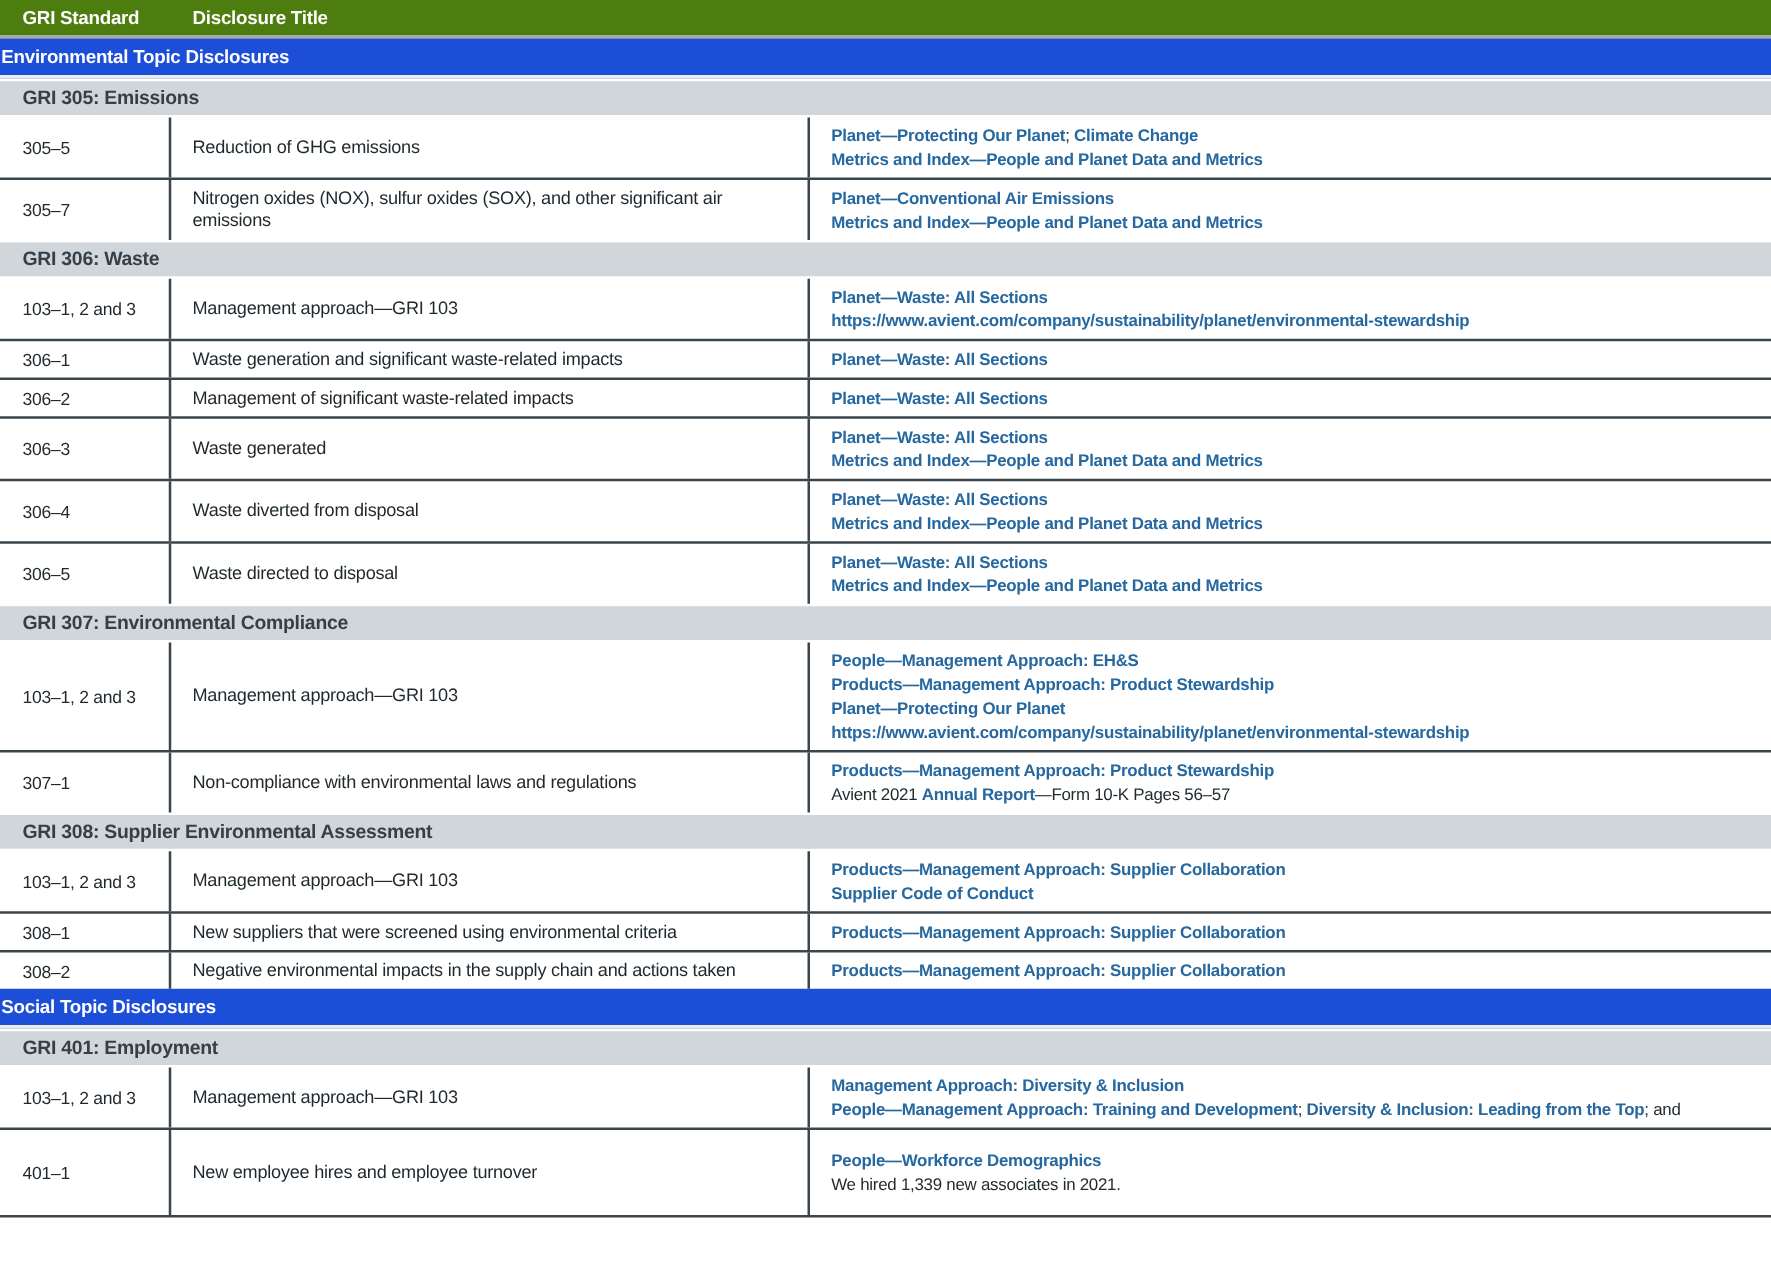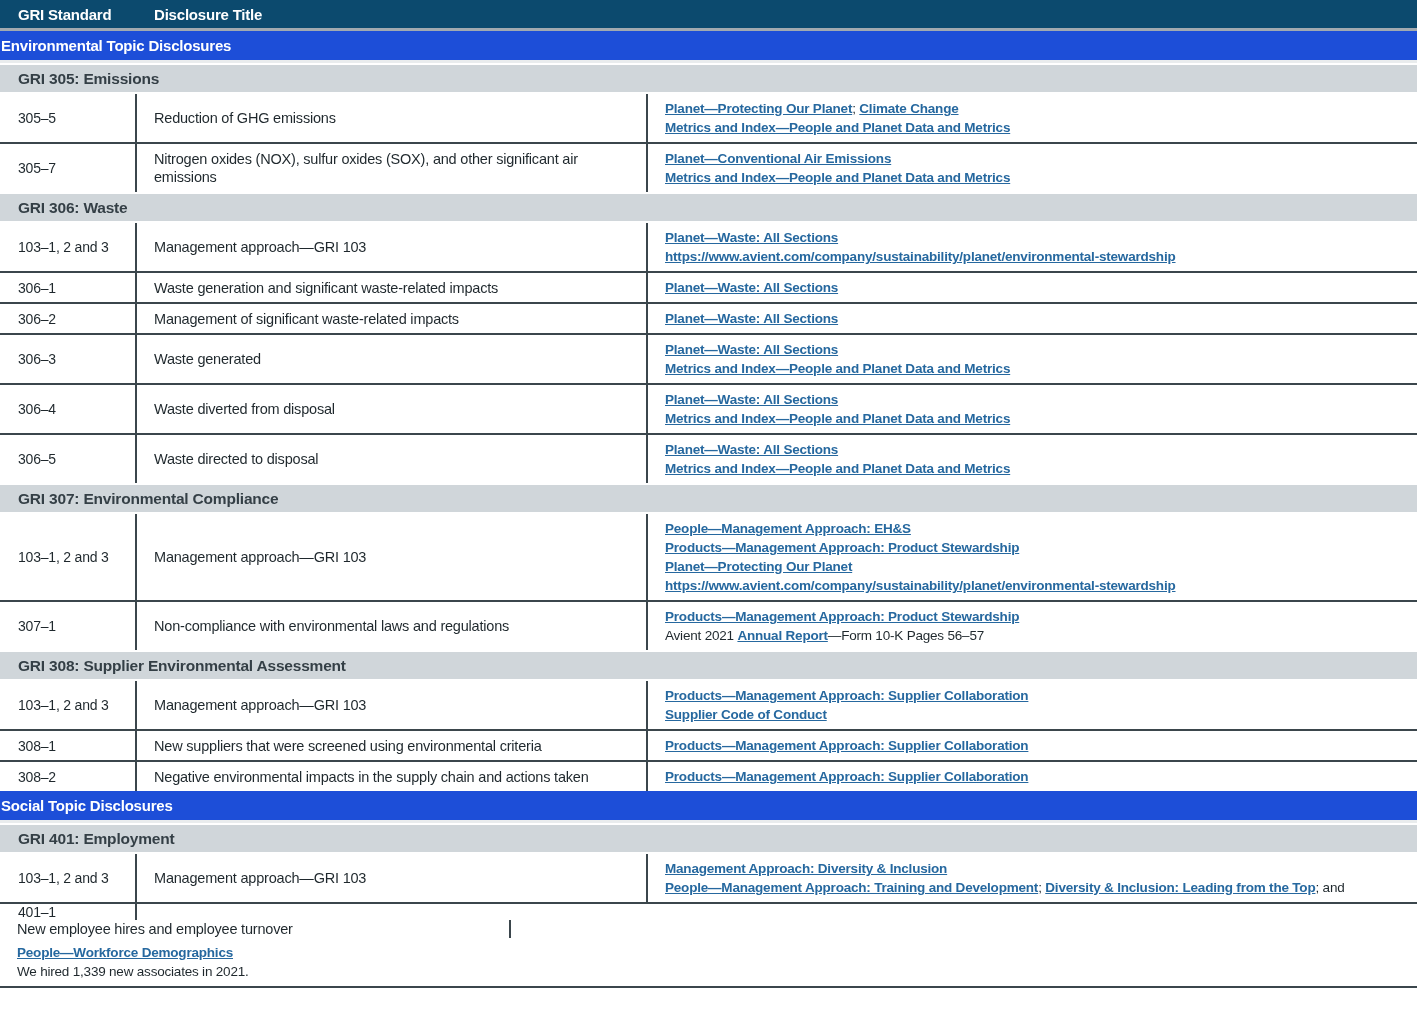--- a/index.html
+++ b/index.html
@@ -9,21 +9,21 @@
     font-family: "Liberation Sans", sans-serif;
     color: #1f282d;
     letter-spacing: -0.2px;
     overflow: hidden;
   }
   .gri-table { width: 1417px; }
 
   
   .thead {
     display: flex; align-items: center;
-    background: #0c4a6e; color: #ffffff;
+    background: #4d7c0f; color: #ffffff;
     height: 28px; font-size: 15px; font-weight: bold;
     border-bottom: 3px solid #a2aab0;
   }
 
   
   .c1 { width: 137px; box-sizing: border-box; padding-left: 18px; flex-shrink: 0; }
   .c2 { width: 511px; box-sizing: border-box; padding-left: 17px; padding-right: 14px; flex-shrink: 0; }
   .c3 { flex: 1; box-sizing: border-box; padding-left: 17px; padding-right: 8px; }
 
   
@@ -37,40 +37,40 @@
   .band-light {
     background: #d0d6da; color: #343f46;
     height: 27px; display: flex; align-items: center;
     padding-left: 18px; font-size: 15.5px; font-weight: bold;
     margin: 2px 0;
   }
 
   
   .trow { display: flex; min-height: 29px; }
   .trow.bt { border-top: 2px solid #3b464c; }
-  .trow.last { min-height: 68px; flex-direction: column; }
+  .trow.last { min-height: 68px; }
   .trow .c1 {
     border-right: 2px solid #3b464c;
     display: flex; align-items: center;
     font-size: 14px;
   }
   .trow .c2 {
     border-right: 2px solid #3b464c;
     display: flex; align-items: center;
     font-size: 14.5px; line-height: 18px;
   }
   .trow .c3 {
     display: flex; flex-direction: column; justify-content: center;
     padding-top: 5px; padding-bottom: 5px;
     font-size: 13.5px; line-height: 19px;
   }
   .dline { white-space: nowrap; }
   a.dlink {
     color: #26689f; font-weight: bold;
-    text-decoration: underline; cursor: pointer; margin-top: 21px;
+    cursor: pointer; margin-top: 21px;
   }
   .dplain { color: #1f282d; font-weight: normal; }
   .bottom-line { height: 2px; background: #3b464c; width: 1417px; }
 </style>
 </head>
 <body>
 
 <div class="gri-table">
   <div class="thead">
     <div class="c1">GRI Standard</div>

